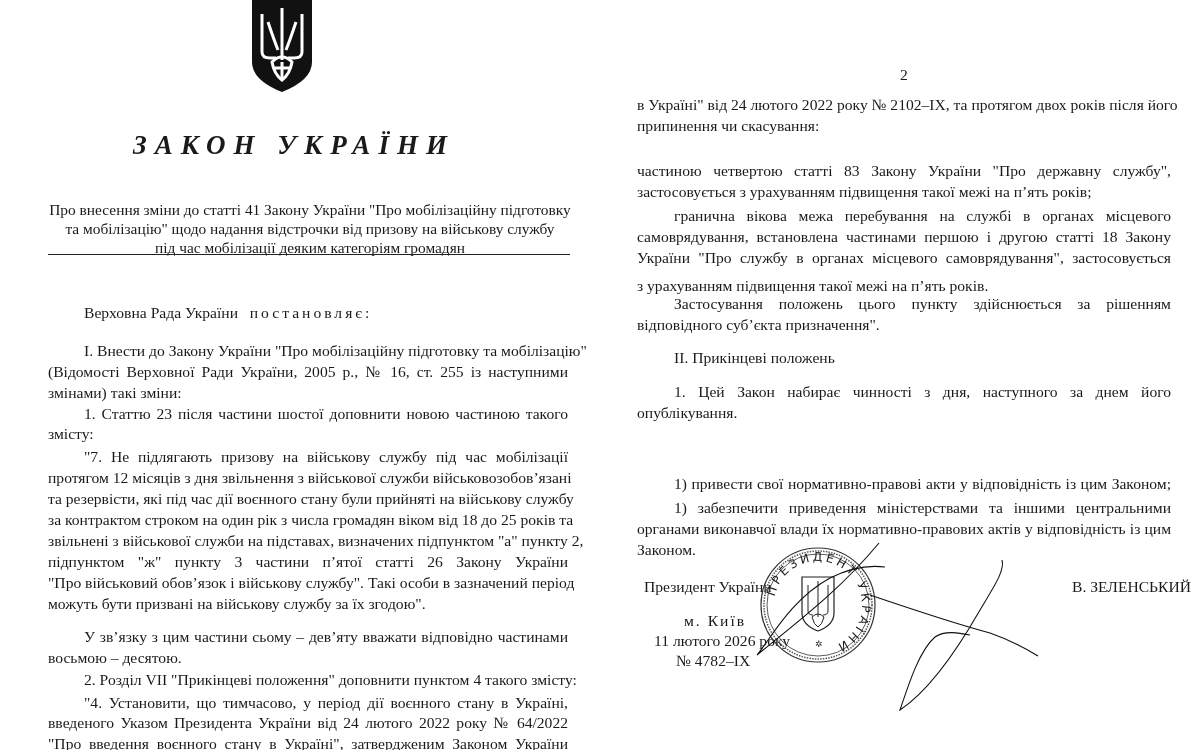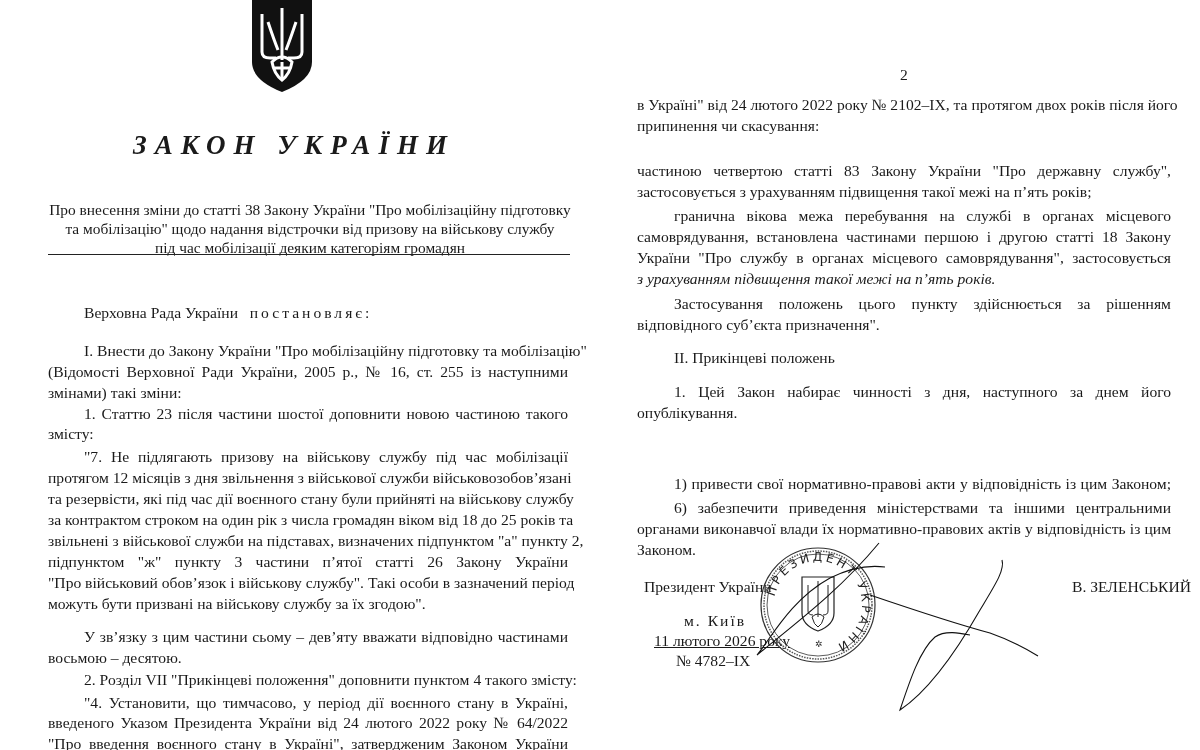--- a/index.html
+++ b/index.html
@@ -36,21 +36,21 @@
       <path d="M12 14 L12 52 Q12 58 20 58 L26 58"></path>
       <path d="M52 14 L52 52 Q52 58 44 58 L38 58"></path>
       <path d="M18 22 Q24 40 28 50"></path>
       <path d="M46 22 Q40 40 36 50"></path>
       <path d="M22 62 Q32 52 42 62 Q40 74 32 80 Q24 74 22 62 Z"></path>
       <path d="M32 62 L32 80 M24 68 L40 68"></path>
     </g>
   </svg>
   <div class="law-title">ЗАКОН УКРАЇНИ</div>
   <div class="subtitle">
-    <div>Про внесення зміни до статті 38 Закону України "Про мобілізаційну підготовку</div>
+    <div>Про внесення зміни до статті 41 Закону України "Про мобілізаційну підготовку</div>
     <div>та мобілізацію" щодо надання відстрочки від призову на військову службу</div>
     <div>під час мобілізації деяким категоріям громадян</div>
   </div>
   <div class="subtitle-rule"></div>
 
   <div class="line Li j" style="top:341px;">І. Внести до Закону України "Про мобілізаційну підготовку та мобілізацію"</div>
 
   <div class="line" style="left:84px;top:303px;">
     <span>Верховна Рада України</span>&nbsp;&nbsp;
     <span class="spaced">постановляє:</span>
@@ -80,35 +80,35 @@
 <div class="page" id="page-right">
   <div class="page-num">2</div>
 
   <div class="line R j" style="top:95px;">в Україні" від 24 лютого 2022 року № 2102–IX, та протягом двох років після його</div>
   <div class="line R" style="top:116px;">припинення чи скасування:</div>
   <div class="line R j" style="top:161px;">частиною четвертою статті 83 Закону України "Про державну службу",</div>
   <div class="line R" style="top:182px;">застосовується з урахуванням підвищення такої межі на п’ять років;</div>
   <div class="line Ri j" style="top:206px;">гранична вікова межа перебування на службі в органах місцевого</div>
   <div class="line R j" style="top:227px;">самоврядування, встановлена частинами першою і другою статті 18 Закону</div>
   <div class="line R j" style="top:248px;">України "Про службу в органах місцевого самоврядування", застосовується</div>
-  <div class="line R" style="top:269px;font-style:italic;">з урахуванням підвищення такої межі на п’ять років.</div>
+  <div class="line R" style="top:276px;">з урахуванням підвищення такої межі на п’ять років.</div>
   <div class="line Ri j" style="top:294px;">Застосування положень цього пункту здійснюється за рішенням</div>
   <div class="line R" style="top:315px;">відповідного суб’єкта призначення".</div>
   <div class="line" style="left:74px;top:348px;">ІІ. Прикінцеві положень</div>
   <div class="line Ri j" style="top:382px;">1. Цей Закон набирає чинності з дня, наступного за днем його</div>
   <div class="line R" style="top:403px;">опублікування.</div>
   <div class="line Ri j" style="top:474px;">1) привести свої нормативно-правові акти у відповідність із цим Законом;</div>
-  <div class="line Ri j" style="top:498px;">6) забезпечити приведення міністерствами та іншими центральними</div>
+  <div class="line Ri j" style="top:498px;">1) забезпечити приведення міністерствами та іншими центральними</div>
   <div class="line R j" style="top:519px;">органами виконавчої влади їх нормативно-правових актів у відповідність із цим</div>
   <div class="line R" style="top:540px;">Законом.</div>
 
   <div class="sig-text" style="left:44px;top:578px;">Президент України</div>
   <div class="sig-text" style="left:472px;top:578px;">В. ЗЕЛЕНСЬКИЙ</div>
   <div class="sig-text spaced" style="left:84px;top:612px;letter-spacing:2px;">м. Київ</div>
-  <div class="sig-text" style="left:54px;top:632px;text-decoration:underline;">11 лютого 2026 року</div>
+  <div class="sig-text" style="left:54px;top:632px;">11 лютого 2026 року</div>
   <div class="sig-text" style="left:76px;top:652px;">№ 4782–IX</div>
 
   <svg class="stamp" viewBox="0 0 120 120">
     <defs>
       <path id="arc" d="M 60 60 m -44 0 a 44 44 0 1 1 88 0 a 44 44 0 1 1 -88 0"></path>
     </defs>
     <circle cx="60" cy="60" r="57" fill="none" stroke="#333" stroke-width="1.2"></circle>
     <circle cx="60" cy="60" r="54" fill="none" stroke="#555" stroke-width="1.5" stroke-dasharray="1.5 1.2"></circle>
     <circle cx="60" cy="60" r="51" fill="none" stroke="#333" stroke-width="0.8"></circle>
     <text font-size="12" font-family="'DejaVu Sans',sans-serif" fill="#222" letter-spacing="3">

